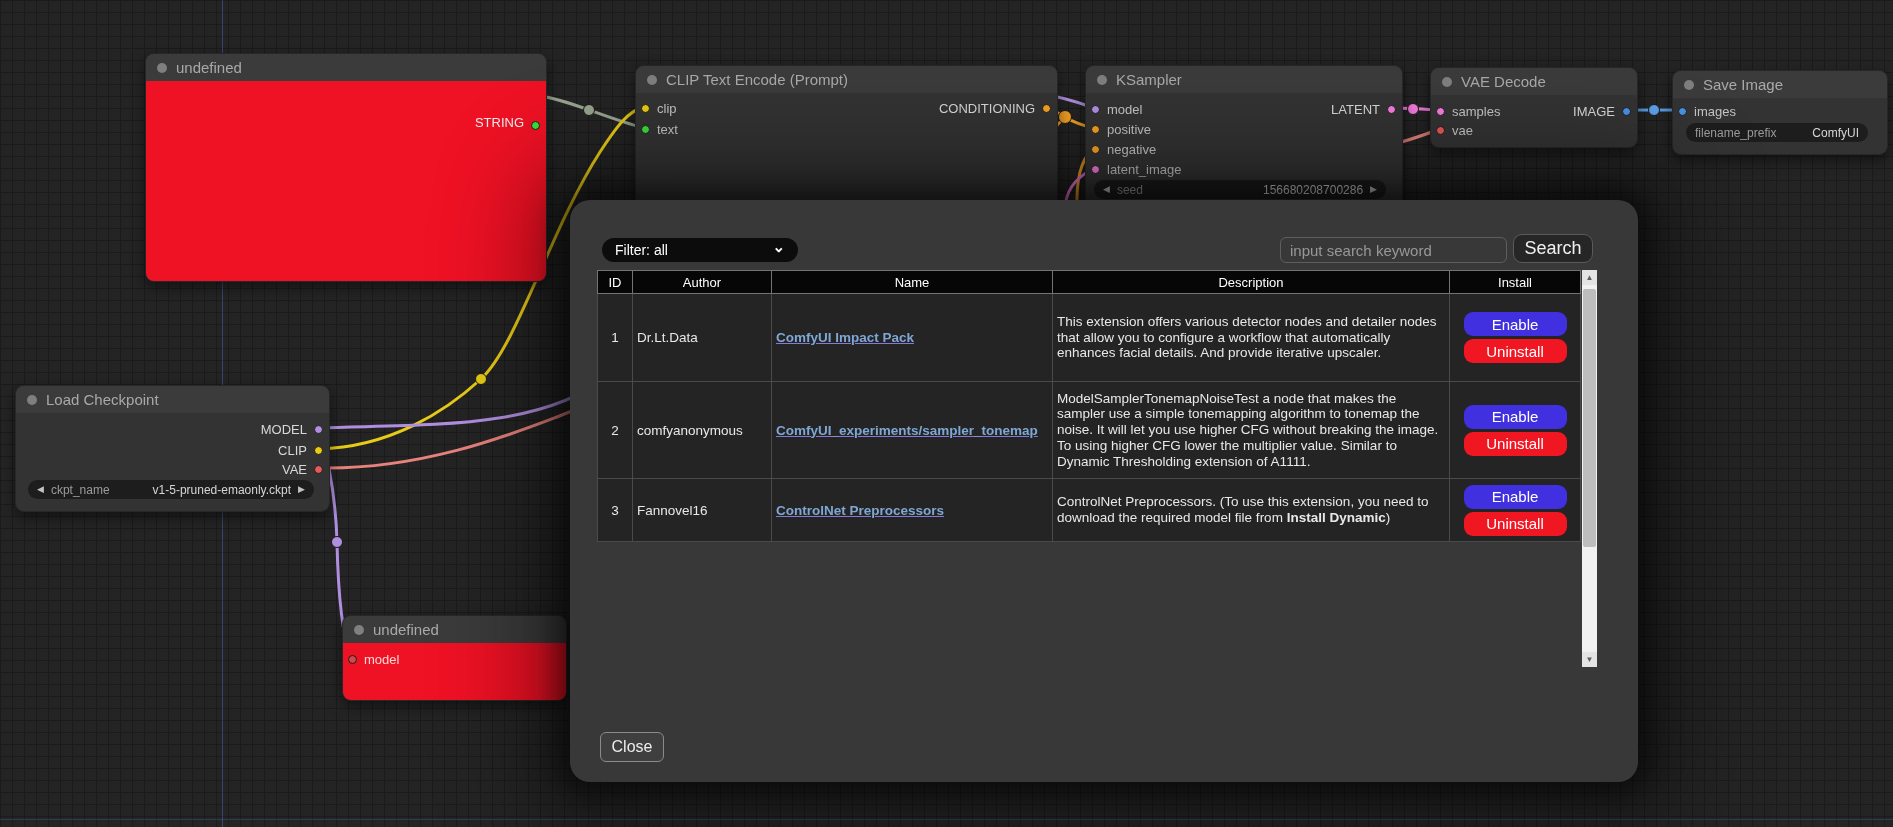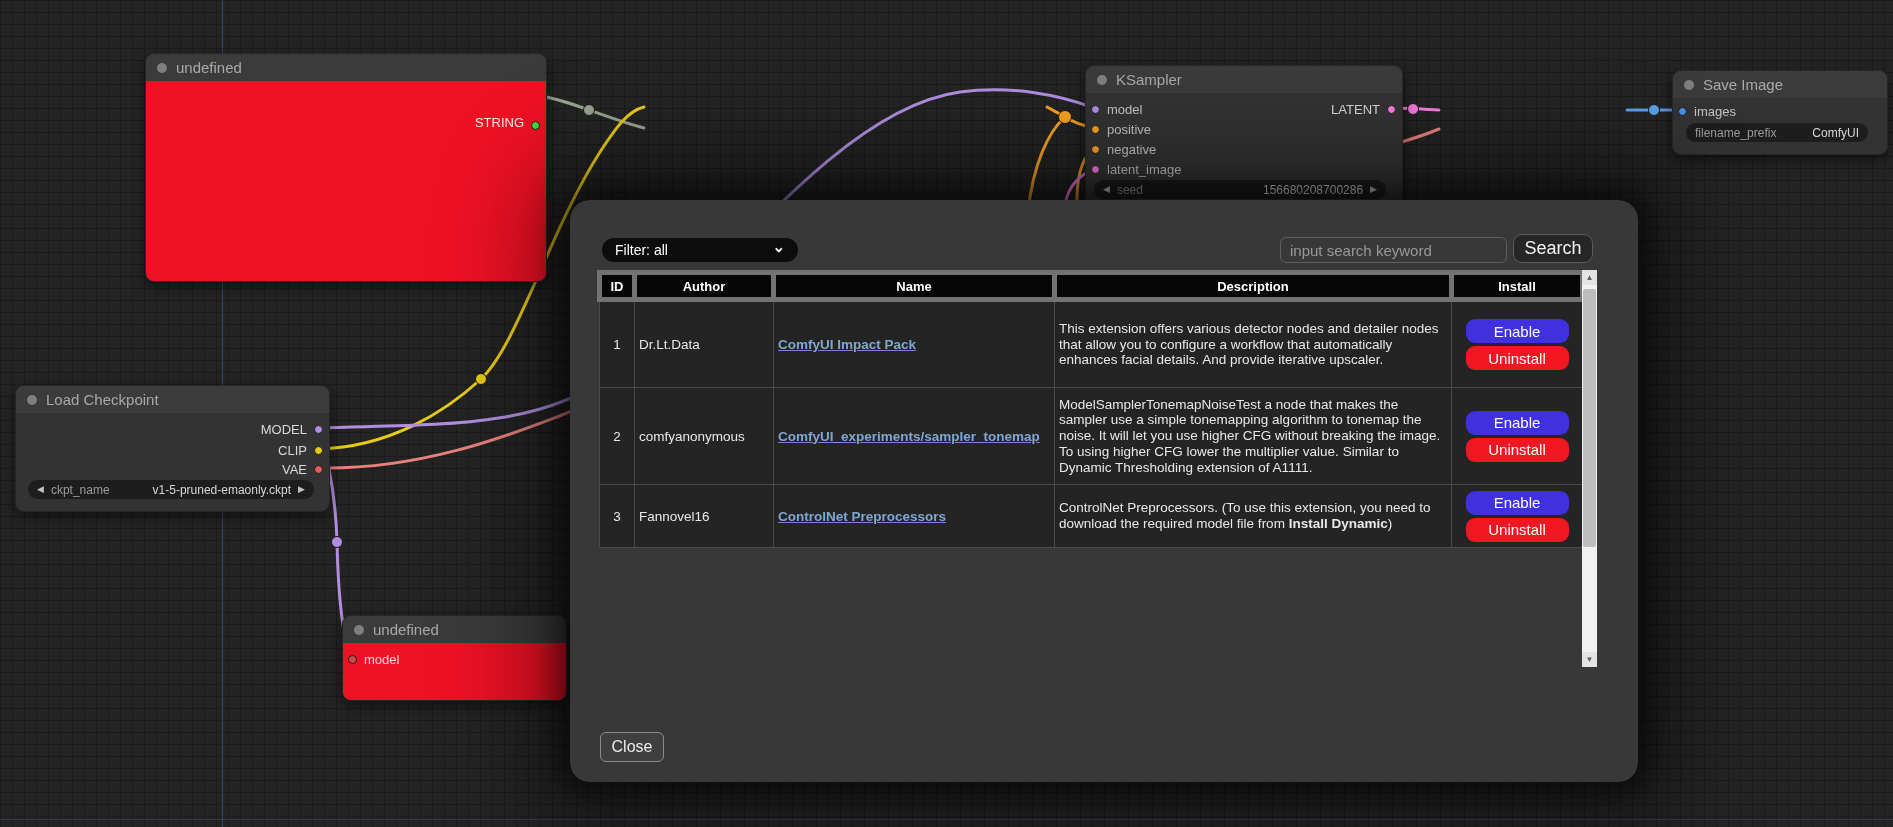--- a/index.html
+++ b/index.html
@@ -42,21 +42,21 @@
     justify-content:space-between;padding:0 13px;box-sizing:border-box;cursor:pointer;}
   .filter-select .chev{font-size:15px;font-weight:bold;margin-top:-6px;}
   .search-input{position:absolute;left:710px;top:37px;width:227px;height:26px;box-sizing:border-box;
     background:#383838;border:1px solid #5e5e5e;border-radius:6px;color:#ddd;font-size:15px;padding:0 9px;outline:none;
     font-family:"Liberation Sans",sans-serif;}
   .search-input::placeholder{color:#989898;}
   .search-btn{position:absolute;left:943px;top:34px;width:80px;height:29px;background:#262626;
     border:1px solid #5a5a5a;border-radius:9px;color:#f0f0f0;font-size:18px;cursor:pointer;
     font-family:"Liberation Sans",sans-serif;padding:0;}
   table.ext{position:absolute;left:27px;top:70px;border-collapse:collapse;table-layout:fixed;width:983px;}
-  table.ext th{background:#060606;color:#fff;font-size:13px;font-weight:bold;height:22px;border:5px solid #737373;padding:0;}
+  table.ext th{background:#060606;color:#fff;font-size:13px;font-weight:normal;height:22px;border:1px solid #737373;padding:0;}
   table.ext td{background:#242424;color:#e8e8e8;border:1px solid #4a4a4a;font-size:13.5px;vertical-align:middle;padding:2px 4px;box-sizing:border-box;}
   table.ext tr:nth-child(1) td{height:88px;}
   table.ext tr:nth-child(2) td{height:97px;}
   table.ext tr:nth-child(3) td{height:63px;}
   td.c-id{text-align:center;}
   td.c-author{padding-left:16px;}
   td.c-name{padding-left:8px;white-space:nowrap;overflow:hidden;}
   td.c-desc{line-height:15.8px;padding:3px 5px;}
   td.c-install{text-align:center;}
   a.name-link{color:var(--link-color,#7fa7d4);font-weight:bold;text-decoration:underline;
@@ -109,20 +109,40 @@
       <span>undefined</span>
     </div>
     <div class="node-body red">
       <div class="port out" style="top:35px;align-items:flex-end;">
         <span style="color:#eee;">STRING</span>
         <span class="pdot" style="background: rgb(61, 221, 61);"></span>
       </div>
     </div>
   </div>
 
+  <div class="node" style="left:635px;top:65px;width:423px;height:148px;">
+    <div class="node-header">
+      <span class="hdot"></span>
+      <span>CLIP Text Encode (Prompt)</span>
+    </div>
+    <div class="node-body">
+      <div class="port in" style="top:8px;">
+        <span class="pdot" style="background: rgb(232, 203, 22);"></span>
+        <span>clip</span>
+      </div>
+      <div class="port in" style="top:29px;">
+        <span class="pdot" style="background: rgb(61, 221, 61);"></span>
+        <span>text</span>
+      </div>
+      <div class="port out" style="top:8px;">
+        <span>CONDITIONING</span>
+        <span class="pdot" style="background: rgb(247, 163, 37);"></span>
+      </div>
+    </div>
+  </div>
 
   <div class="node" style="left:1085px;top:65px;width:318px;height:145px;">
     <div class="node-header">
       <span class="hdot"></span>
       <span>KSampler</span>
     </div>
     <div class="node-body">
       <div class="port in" style="top:9px;">
         <span class="pdot" style="background: rgb(177, 143, 224);"></span>
         <span>model</span>
@@ -149,20 +169,40 @@
           <span>seed</span>
         </span>
         <span class="wgroup">
           <span class="wval">156680208700286</span>
           <span class="arrow">▶</span>
         </span>
       </div>
     </div>
   </div>
 
+  <div class="node" style="left:1430px;top:67px;width:208px;height:81px;">
+    <div class="node-header">
+      <span class="hdot"></span>
+      <span>VAE Decode</span>
+    </div>
+    <div class="node-body">
+      <div class="port in" style="top:9px;">
+        <span class="pdot" style="background: rgb(247, 125, 224);"></span>
+        <span>samples</span>
+      </div>
+      <div class="port in" style="top:28px;">
+        <span class="pdot" style="background: rgb(226, 90, 90);"></span>
+        <span>vae</span>
+      </div>
+      <div class="port out" style="top:9px;">
+        <span>IMAGE</span>
+        <span class="pdot" style="background: rgb(74, 144, 226);"></span>
+      </div>
+    </div>
+  </div>
 
   <div class="node" style="left:1672px;top:70px;width:216px;height:85px;">
     <div class="node-header">
       <span class="hdot"></span>
       <span>Save Image</span>
     </div>
     <div class="node-body">
       <div class="port in" style="top:6px;">
         <span class="pdot" style="background: rgb(74, 144, 226);"></span>
         <span>images</span>

